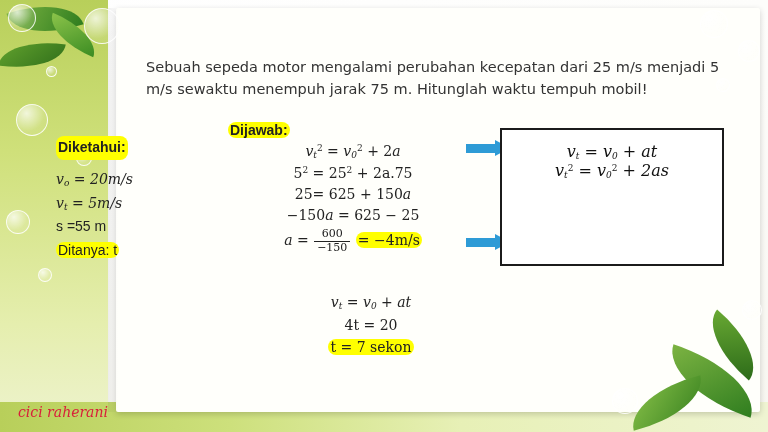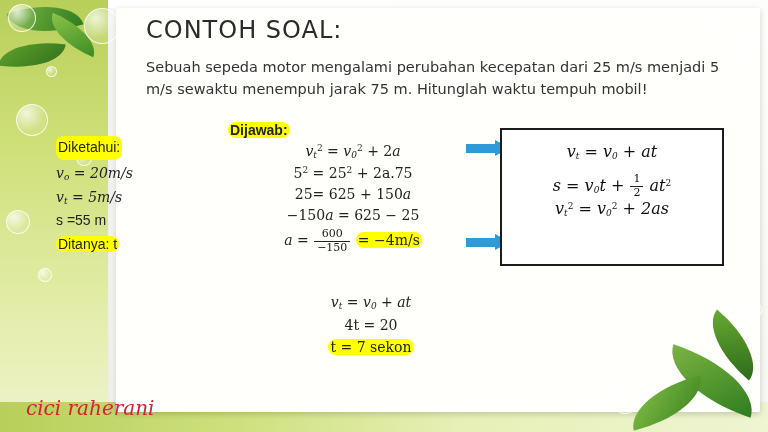--- a/index.html
+++ b/index.html
@@ -129,23 +129,23 @@
   }
   .col-left {
     position: absolute;
     left: 56px; top: 136px;
     width: 150px;
     font-size: 14px;
     color: #222;
     line-height: 1.7;
   }
   .col-left .lbl {
-    font-weight: normal;
+    font-weight: bold;
     display: inline-block;
-    margin-bottom: 2px;
+    margin-bottom: 8px;
   }
   .mathi {
     font-family: "DejaVu Serif", serif;
     font-style: italic;
   }
   .sub {
     font-size: 9px;
     vertical-align: -2px;
     font-style: italic;
   }
@@ -229,24 +229,23 @@
     width: 230px;
     font-size: 14px;
     color: #222;
     text-align: center;
   }
   .bottom-calc .eqline { margin: 6px 0; }
   .signature {
     position: absolute;
     left: 18px; bottom: 12px;
     font-family: "DejaVu Serif", serif;
-    font-size: 20px;
+    font-size: 14px;
     color: #d8203a;
     font-style: italic;
-    margin-left: 8px;
   }
 </style>
 </head>
 <body>
 
 <div class="slide">
 
   <div class="left-bar"></div>
   <div class="bottom-bar"></div>
 
@@ -265,21 +264,20 @@
   <div class="bubble" style="left:16px; top:104px; width:30px; height:30px;"></div>
   <div class="bubble" style="left:76px; top:150px; width:14px; height:14px;"></div>
   <div class="bubble" style="left:6px;  top:210px; width:22px; height:22px;"></div>
   <div class="bubble" style="left:38px; top:268px; width:12px; height:12px;"></div>
   <div class="bubble" style="left:700px;top:10px;  width:26px; height:26px;"></div>
   <div class="bubble" style="left:738px;top:40px;  width:20px; height:20px;"></div>
   <div class="bubble" style="left:716px;top:78px;  width:12px; height:12px;"></div>
   <div class="bubble" style="left:742px;top:300px; width:18px; height:18px;"></div>
   <div class="bubble" style="left:612px;top:388px; width:24px; height:24px;"></div>
 
-  <div class="title" style="left:146px;">CONTOH SOAL:</div>
 
   <div class="question" style="left:146px;">Sebuah sepeda motor mengalami perubahan kecepatan dari 25 m/s menjadi 5 m/s sewaktu menempuh jarak 75 m. Hitunglah waktu tempuh mobil!</div>
 
   <div class="col-left">
     <span class="lbl hl">Diketahui:</span><br>
     <span class="mathi">
       <span>v</span><span class="sub">o</span>
       <span>= 20m/s</span>
     </span><br>
     <span class="mathi">
@@ -332,29 +330,20 @@
     <span class="shaft"></span>
       <span class="head"></span>
   </div>
 
   <div class="box-formula">
     <div class="f f1">
       <span class="mathi">v</span><span class="sub">t</span>
       <span class="mathi">= v</span><span class="sub">0</span>
       <span class="mathi">+ at</span>
     </div>
-    <div class="f f2">
-      <span class="mathi">s</span>
-      <span class="mathi">= v</span><span class="sub">0</span><span class="mathi">t +</span>
-      <span class="frac">
-        <span class="num">1</span>
-        <span class="den">2</span>
-      </span>
-      <span class="mathi">at</span><span class="sup">2</span>
-    </div>
     <div class="f f3">
       <span class="mathi">v</span><span class="sub">t</span><span class="sup">2</span>
       <span class="mathi">= v</span><span class="sub">0</span><span class="sup">2</span>
       <span class="mathi">+ 2as</span>
     </div>
   </div>
 
   <div class="bottom-calc">
     <div class="eqline">
       <span class="mathi">v</span><span class="sub">t</span>

